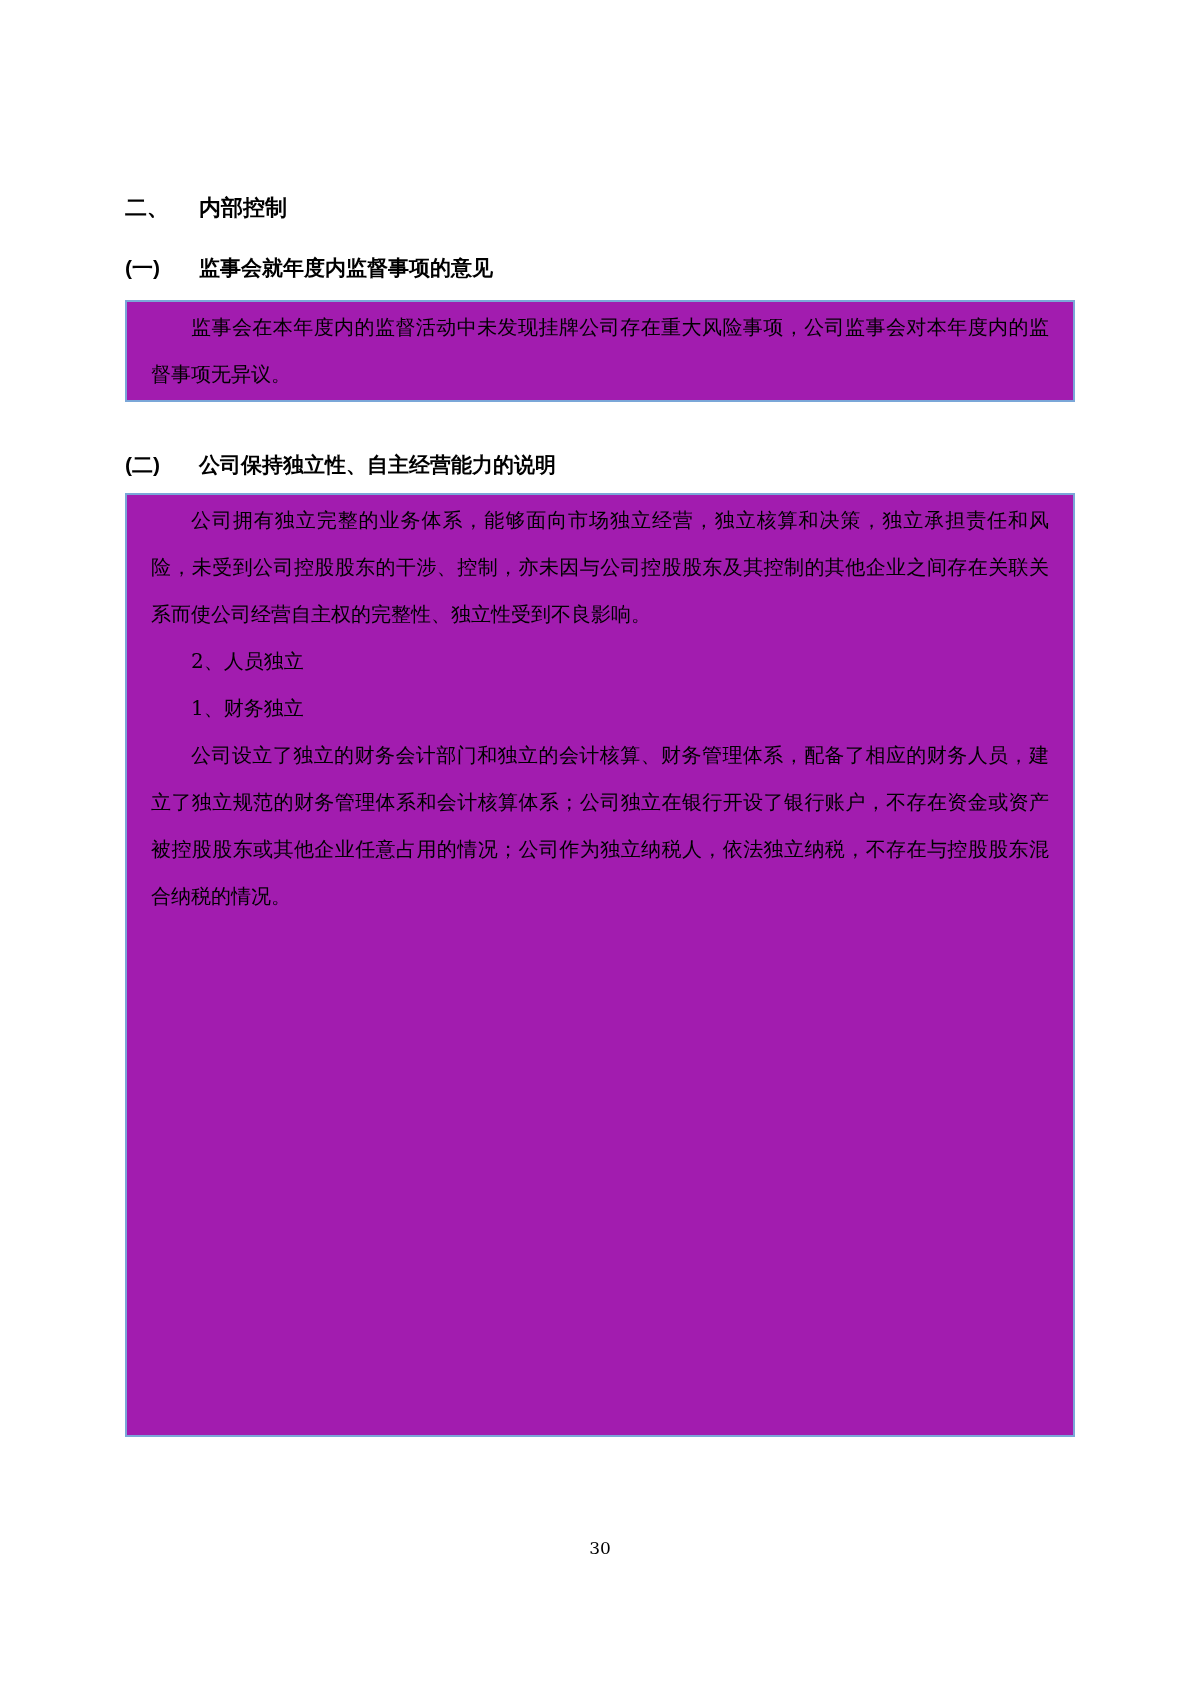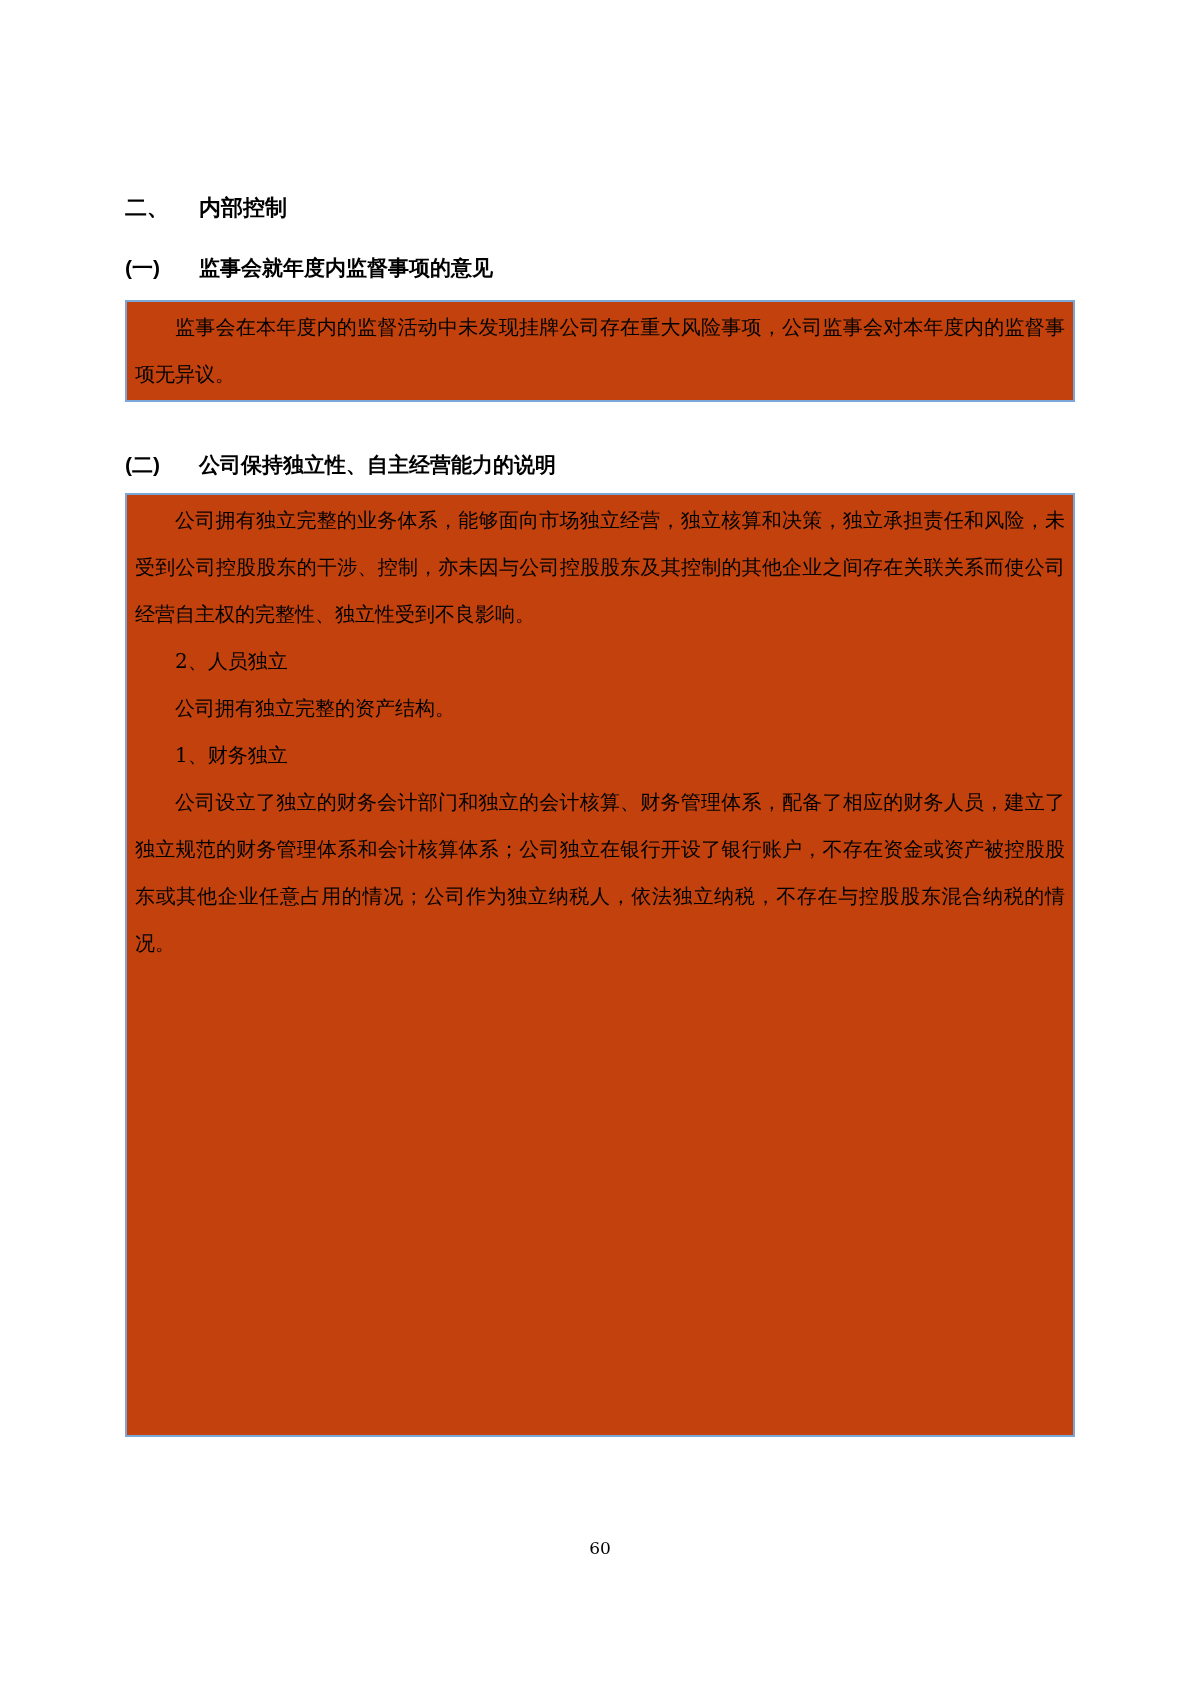--- a/index.html
+++ b/index.html
@@ -31,22 +31,22 @@
     font-weight: bold;
     font-size: 21px;
     line-height: 32px;
   }
   .sub-heading .num { width: 74px; flex-shrink: 0; }
   .sub-heading.first { margin-top: 28px; }
   .sub-heading.second { margin-top: 47px; }
 
   .text-box {
     border: 2px solid var(--box-border, #7BA7D8);
-    padding: 2px 8px;
-    background: #c2410c;
+    padding: 2px 24px;
+    background: #a21caf;
   }
   .box1 { margin-top: 16px; min-height: 97px; }
   .box2 { margin-top: 12px; min-height: 944px; }
 
   .text-box p {
     margin: 0;
     font-size: 20px;
     line-height: 47px;
     text-indent: 2em;
     text-align: justify;
@@ -84,21 +84,20 @@
     </div>
 
     <div class="sub-heading second">
       <span class="num">(二)</span>
       <span class="title">公司保持独立性、自主经营能力的说明</span>
     </div>
 
     <div class="text-box box2">
       <p>公司拥有独立完整的业务体系，能够面向市场独立经营，独立核算和决策，独立承担责任和风险，未受到公司控股股东的干涉、控制，亦未因与公司控股股东及其控制的其他企业之间存在关联关系而使公司经营自主权的完整性、独立性受到不良影响。</p>
       <p>2、人员独立</p>
-      <p>公司拥有独立完整的资产结构。</p>
       <p>1、财务独立</p>
       <p>公司设立了独立的财务会计部门和独立的会计核算、财务管理体系，配备了相应的财务人员，建立了独立规范的财务管理体系和会计核算体系；公司独立在银行开设了银行账户，不存在资金或资产被控股股东或其他企业任意占用的情况；公司作为独立纳税人，依法独立纳税，不存在与控股股东混合纳税的情况。</p>
     </div>
 
   </div>
 
-  <div class="page-number">60</div>
+  <div class="page-number">30</div>
 </div>
 
 </body></html>

